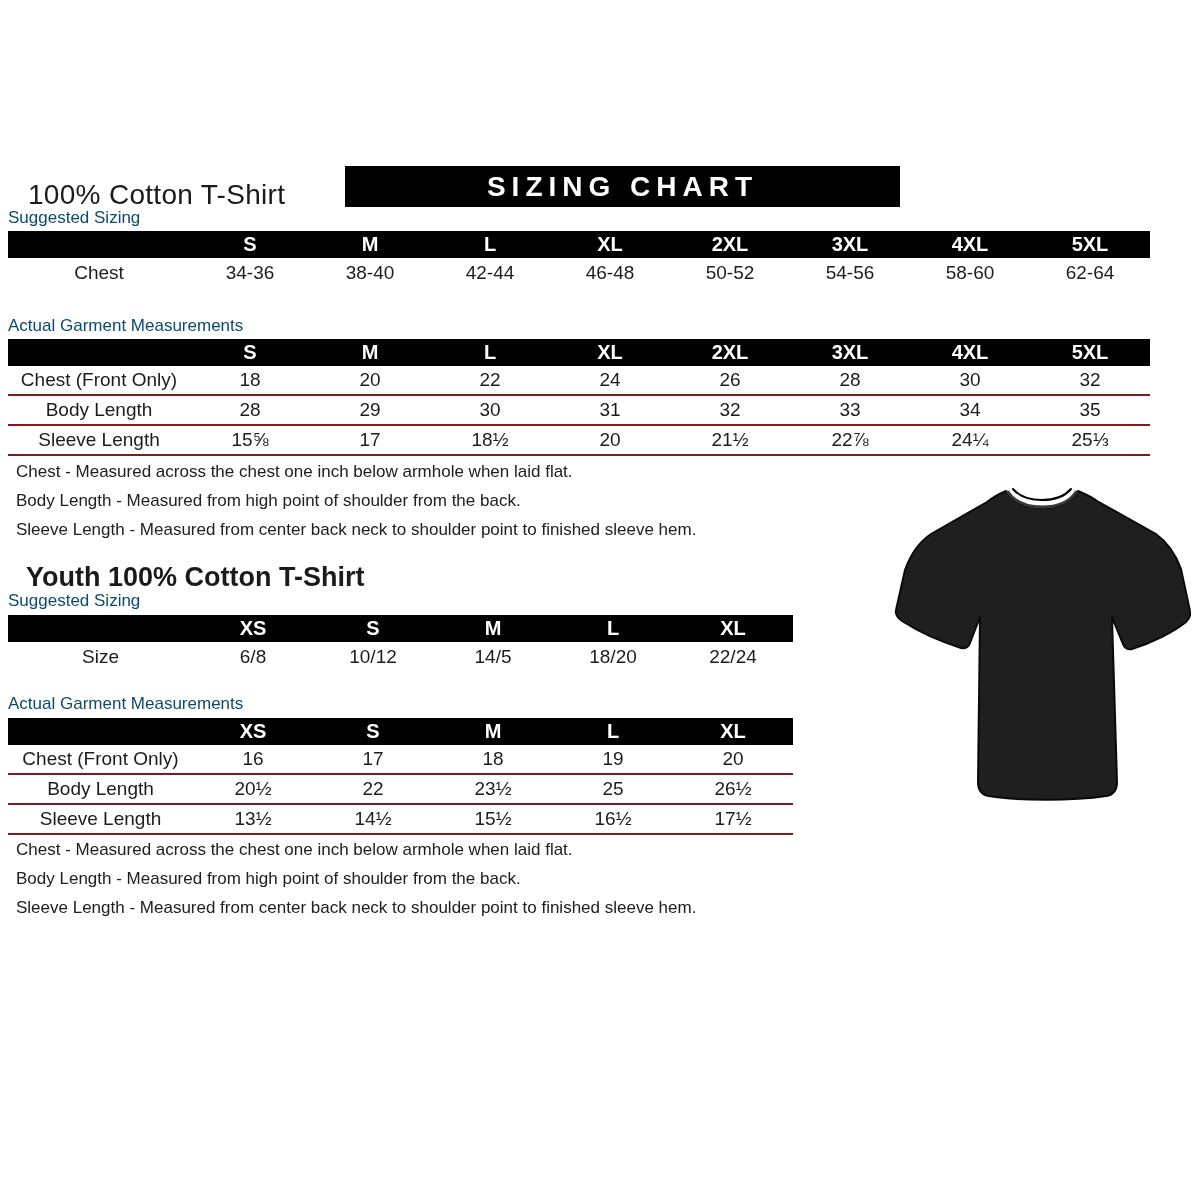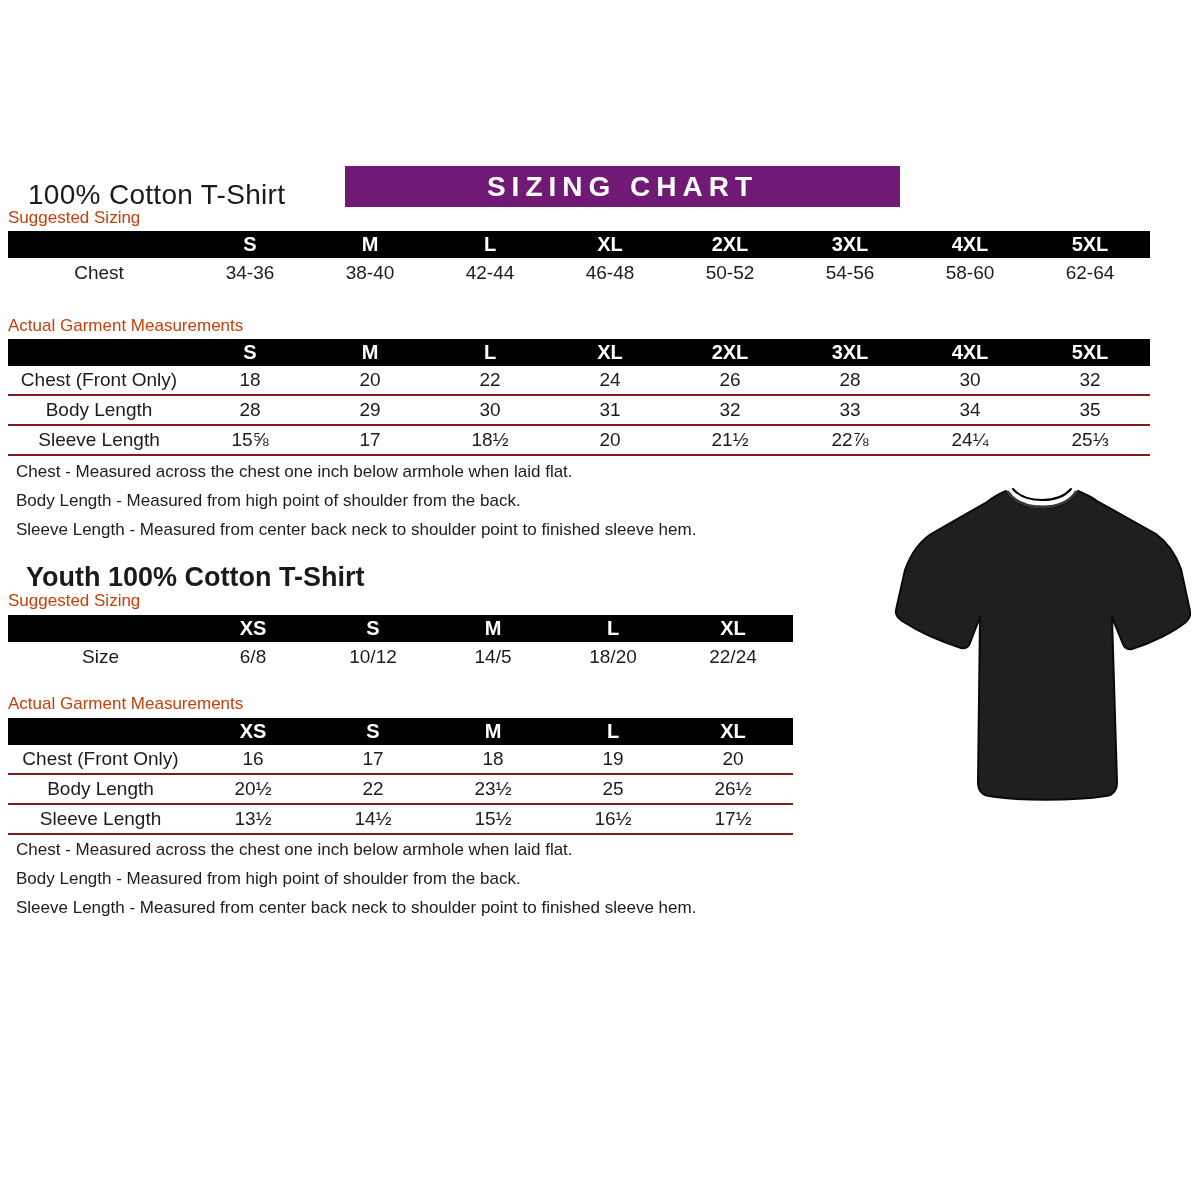--- a/index.html
+++ b/index.html
@@ -14,26 +14,26 @@
   .abs { position: absolute; }
 
   
   #page-title {
     left: 12px; top: 163px;
     font-size: 28px; font-weight: 500; letter-spacing: 0.3px;
     margin: 16px;
   }
   #sizing-banner {
     left: 345px; top: 166px; width: 555px; height: 41px;
-    background: #701a75; color: #ffffff;
+    background: #000000; color: #ffffff;
     display: flex; align-items: center; justify-content: center;
     font-size: 28px; font-weight: 700; letter-spacing: 6px;
   }
 
-  .section-label { font-size: 17px; color: #c2410c; }
+  .section-label { font-size: 17px; color: #0c4a6e; }
 
   
   table.sizes-table { border-collapse: collapse; table-layout: fixed; }
   table.sizes-table thead th {
     background: #000000; color: #ffffff;
     font-size: 20px; font-weight: 700;
     height: 27px; padding: 0; text-align: center;
     vertical-align: middle;
   }
   table.sizes-table td {

